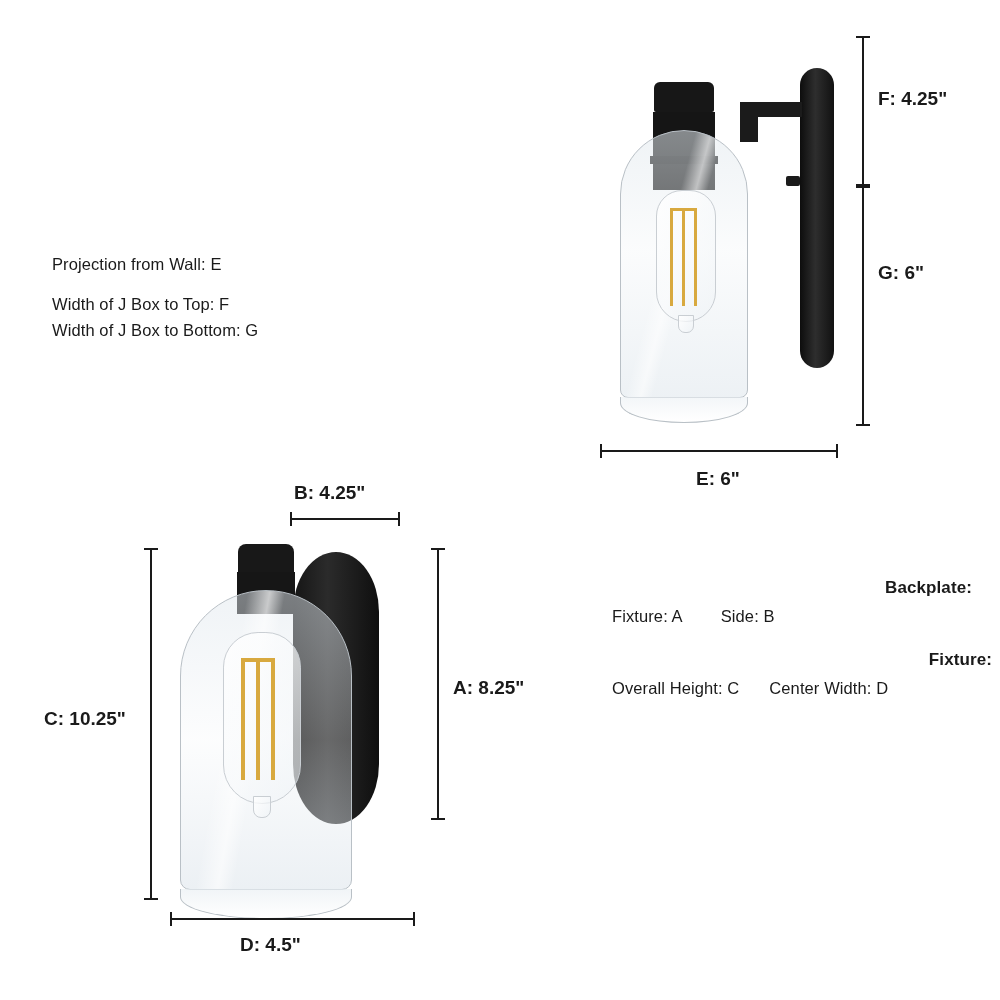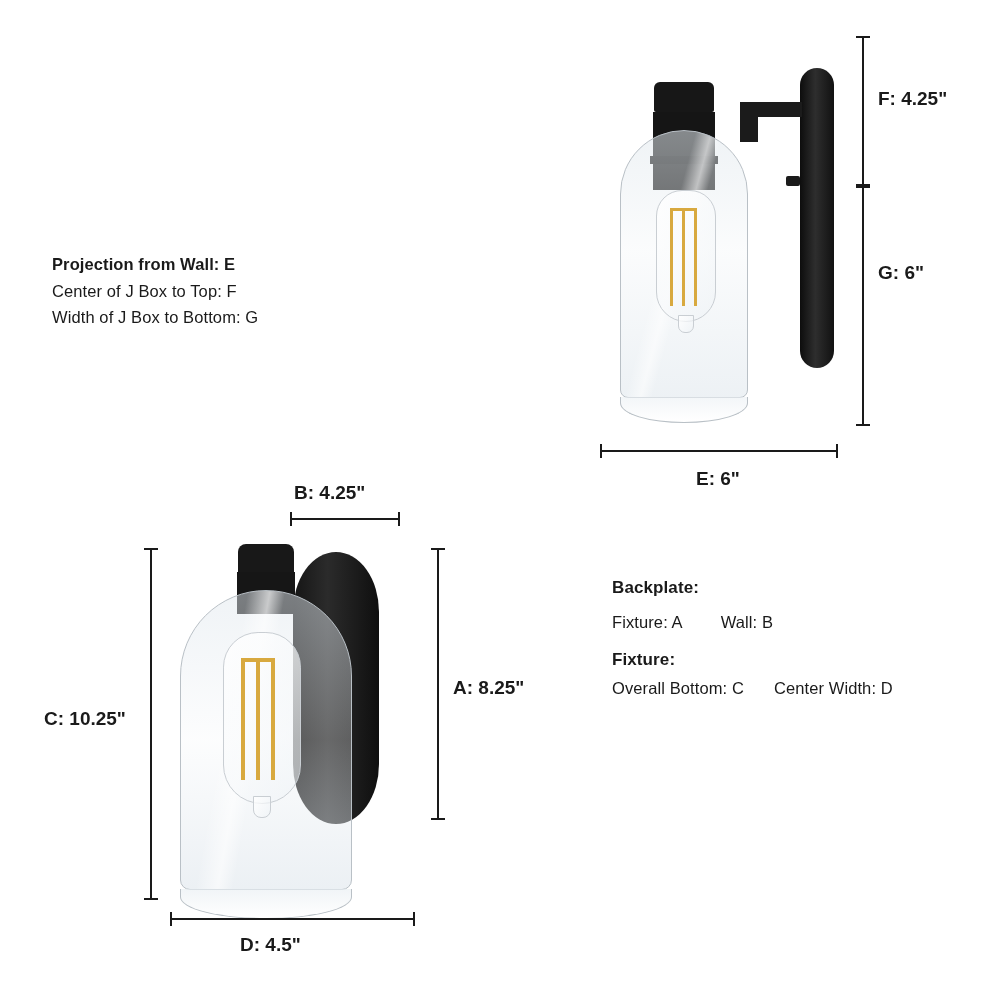--- a/index.html
+++ b/index.html
@@ -174,22 +174,22 @@
 <div class="abs dim-label" style="left:878px; top:262px;">G: 6"</div>
 
 <div class="abs" style="left:600px; top:450px;">
   <div class="abs cap-v" style="left:0; top:-6px;"></div>
   <div class="abs hline" style="left:0; top:0; width:238px;"></div>
   <div class="abs cap-v" style="left:236px; top:-6px;"></div>
 </div>
 <div class="abs dim-label" style="left:696px; top:468px;">E: 6"</div>
 
 <div class="abs" style="left:52px; top:255px; width:420px;">
-  <div class="legend-line" style="margin-bottom:8px;font-weight:bold;">Projection from Wall: E</div>
-  <div class="legend-line" style="margin-bottom:7px;">Center of J Box to Top: F</div>
+  <div class="legend-line" style="margin-bottom:21px;">Projection from Wall: E</div>
+  <div class="legend-line" style="margin-bottom:7px;">Width of J Box to Top: F</div>
   <div class="legend-line">Width of J Box to Bottom: G</div>
 </div>
 
 <div class="abs" style="left:175px; top:540px; width:260px; height:370px;">
 
   <div class="abs fv-backplate" style="left:118px; top:12px;"></div>
 
   <div class="abs fv-socket-top" style="left:63px; top:4px;"></div>
   <div class="abs" style="left:62px; top:32px; width:58px; height:42px; background:#161616;"></div>
 
@@ -226,26 +226,26 @@
 <div class="abs dim-label" style="left:453px; top:677px;">A: 8.25"</div>
 
 <div class="abs" style="left:170px; top:918px;">
   <div class="abs cap-v" style="left:0; top:-6px;"></div>
   <div class="abs hline" style="left:0; top:0; width:245px;"></div>
   <div class="abs cap-v" style="left:243px; top:-6px;"></div>
 </div>
 <div class="abs dim-label" style="left:240px; top:934px;">D: 4.5"</div>
 
 <div class="abs" style="left:612px; top:578px; width:360px;">
-  <div class="legend-title" style="margin-bottom:15px;">Backplate:</div>
+  <div class="legend-title" style="margin-bottom:9px;text-align:right;">Backplate:</div>
   <div style="display:flex; gap:38px;">
     <div class="legend-line">Fixture: A</div>
-    <div class="legend-line">Wall: B</div>
+    <div class="legend-line">Side: B</div>
   </div>
 </div>
 
-<div class="abs" style="left:612px; top:650px; width:380px;">
+<div class="abs" style="left:612px; top:650px; width:380px;text-align:right;">
   <div class="legend-title" style="margin-bottom:9px;">Fixture:</div>
   <div style="display:flex; gap:30px;">
-    <div class="legend-line">Overall Bottom: C</div>
+    <div class="legend-line">Overall Height: C</div>
     <div class="legend-line">Center Width: D</div>
   </div>
 </div>
 
 </body></html>

